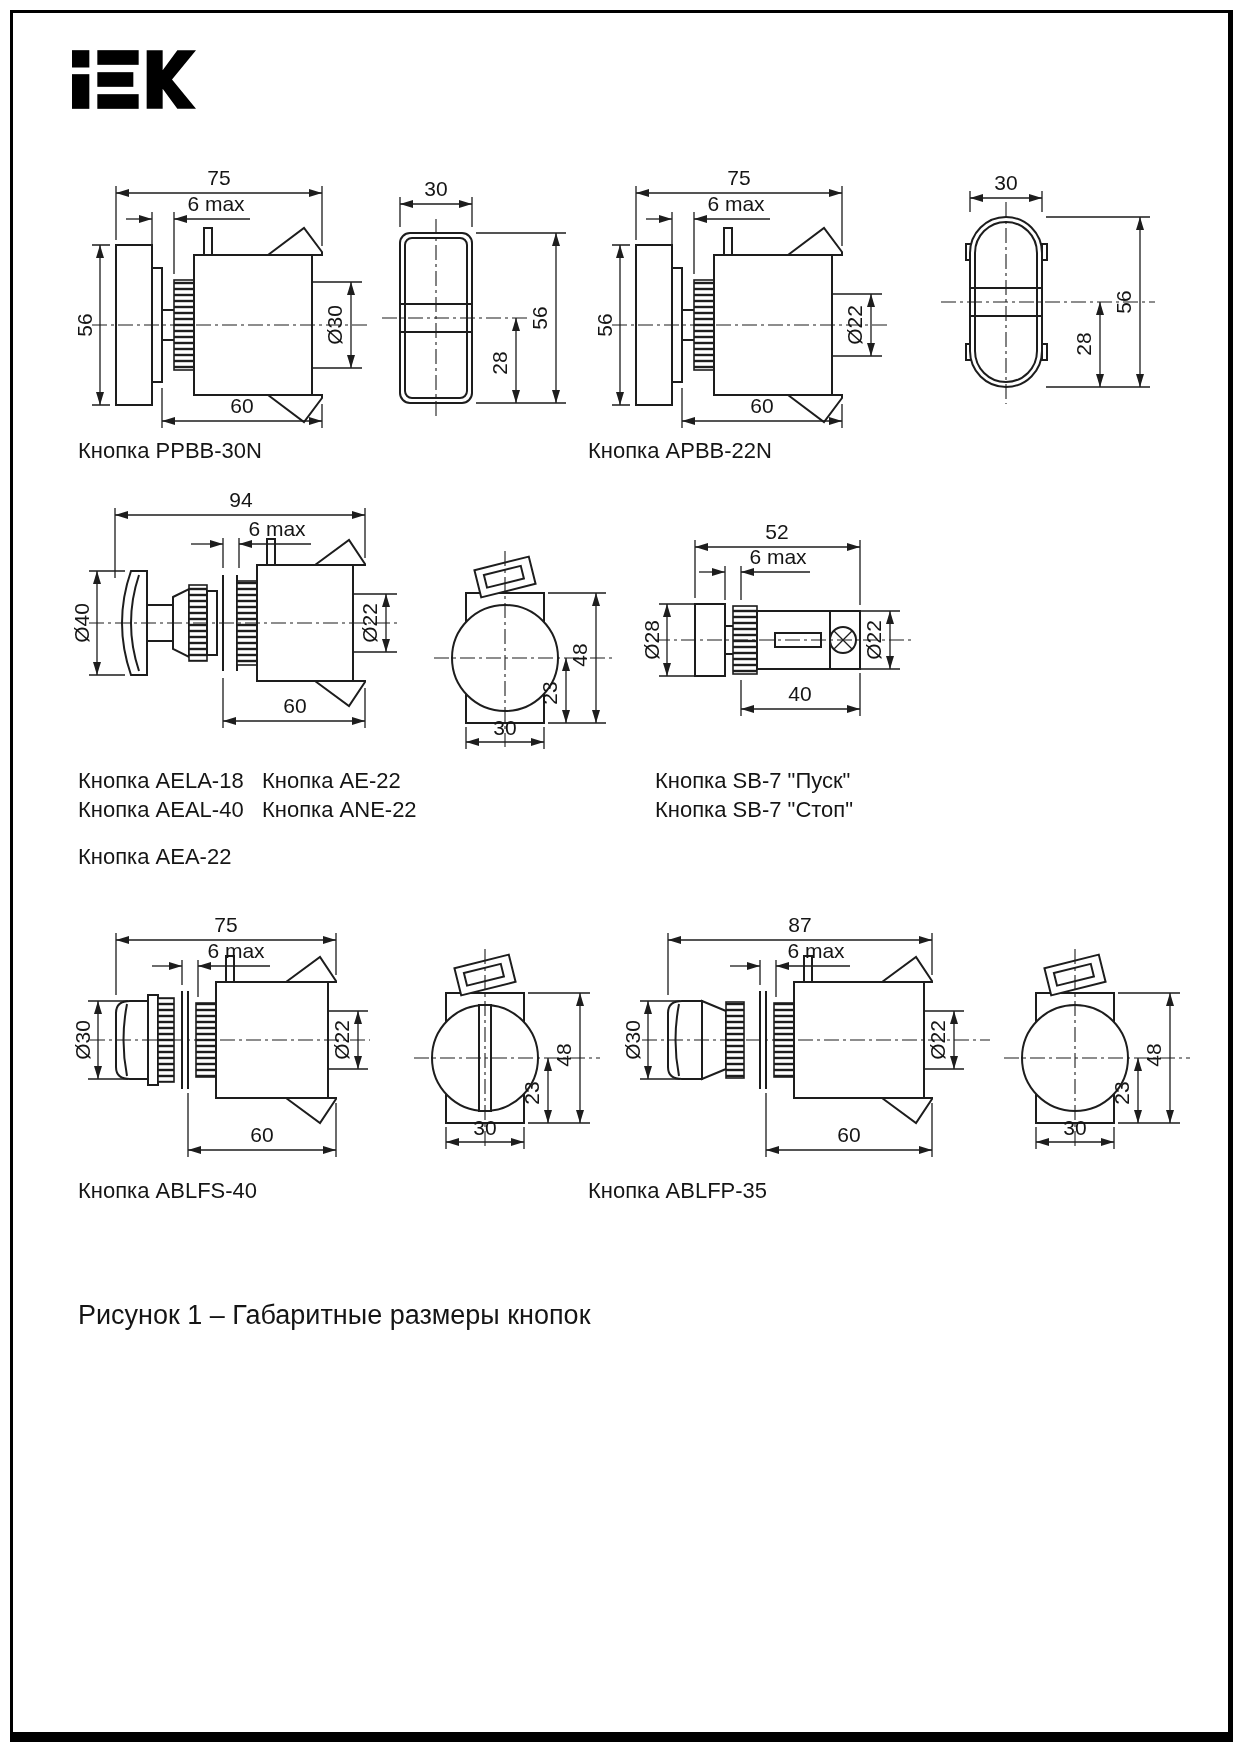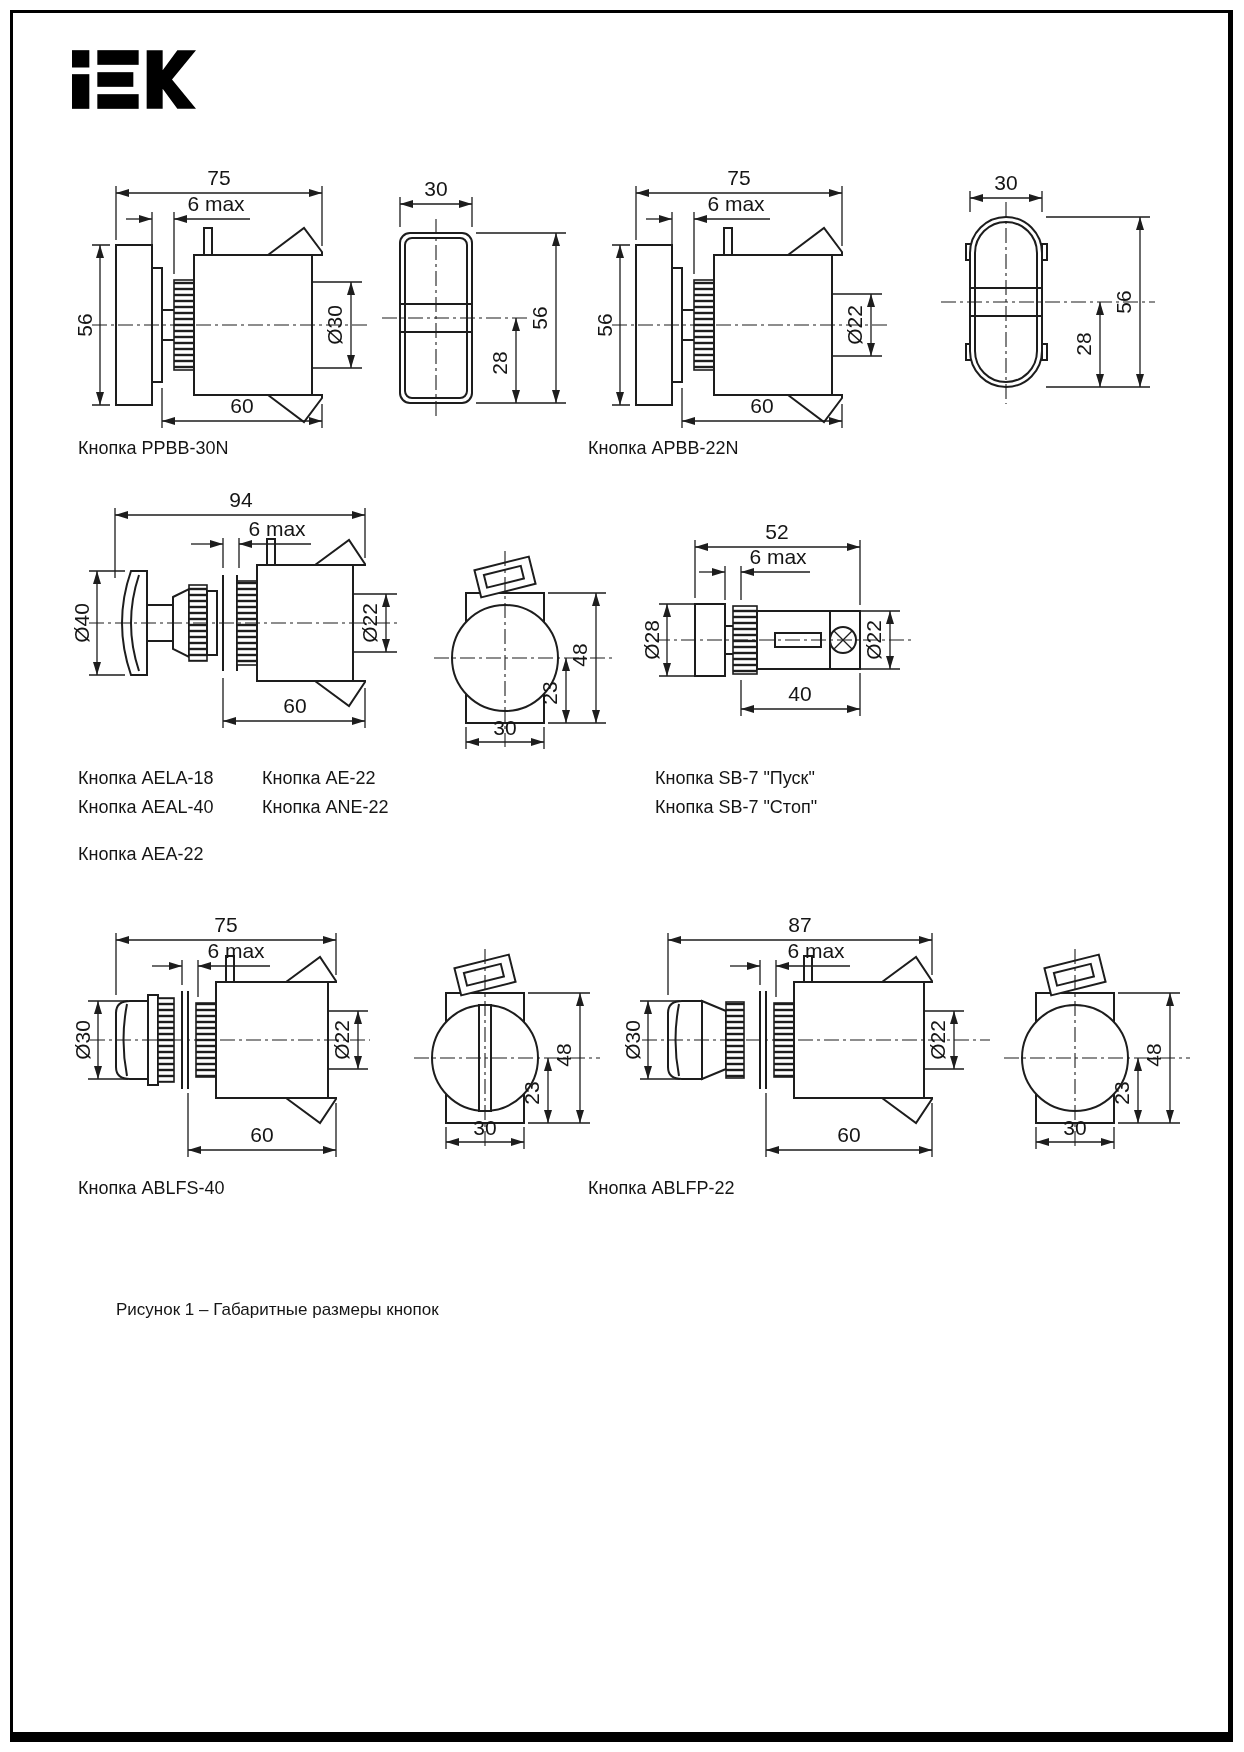--- a/index.html
+++ b/index.html
@@ -1,22 +1,22 @@
 <!DOCTYPE html>
 <html><head>
 <meta charset="utf-8">
 <style>
   html,body{margin:0;padding:0;}
   body{width:1244px;height:1752px;background:#ffffff;position:relative;
        font-family:"Liberation Sans",sans-serif;color:#111;overflow:hidden;}
   .page-border{position:absolute;left:10px;top:10px;width:1223px;height:1732px;
        box-sizing:border-box;border:solid #000;border-width:3px 5px 10px 3px;}
   .abs{position:absolute;}
-  .lbl{position:absolute;font-size:18px;color:#151515;white-space:nowrap;}
-  .caption{position:absolute;font-size:17px;color:#151515;white-space:nowrap;margin-left:38px;}
+  .lbl{position:absolute;font-size:22px;color:#151515;white-space:nowrap;}
+  .caption{position:absolute;font-size:27px;color:#151515;white-space:nowrap;}
   
   .ln{stroke:#1d1d1d;stroke-width:2;fill:none;stroke-linejoin:miter;}
   .lnf{stroke:#1d1d1d;stroke-width:2;fill:#ffffff;stroke-linejoin:miter;}
   .thr{stroke:#1d1d1d;stroke-width:1.6;fill:url(#thr);}
   .dl{stroke:#1d1d1d;stroke-width:1.3;fill:none;}
   .cl{stroke:#1d1d1d;stroke-width:1.1;fill:none;stroke-dasharray:15 4 3 4;}
   .dt{font-size:21px;fill:#151515;font-family:"Liberation Sans",sans-serif;}
 </style>
 </head>
 <body>
@@ -375,15 +375,15 @@
     <line class="dl" x1="180" y1="118" x2="180" y2="248" marker-start="url(#aS)" marker-end="url(#aE)"></line>
     <line class="dl" x1="148" y1="183" x2="148" y2="248" marker-start="url(#aS)" marker-end="url(#aE)"></line>
     <path class="dl" d="M46,252 V274 M124,252 V274"></path>
     <line class="dl" x1="46" y1="267" x2="124" y2="267" marker-start="url(#aS)" marker-end="url(#aE)"></line>
   </g>
   <text class="dt" text-anchor="middle" transform="translate(171 180) rotate(-90)">48</text>
   <text class="dt" text-anchor="middle" transform="translate(139 218) rotate(-90)">23</text>
   <text class="dt" x="85" y="260" text-anchor="middle">30</text>
 </svg>
 
-<div class="lbl" style="left:588px;top:1178px">Кнопка ABLFP-22</div>
+<div class="lbl" style="left:588px;top:1178px">Кнопка ABLFP-35</div>
 
 <div class="caption" style="left:78px;top:1300px">Рисунок 1 – Габаритные размеры кнопок</div>
 
 </body></html>

